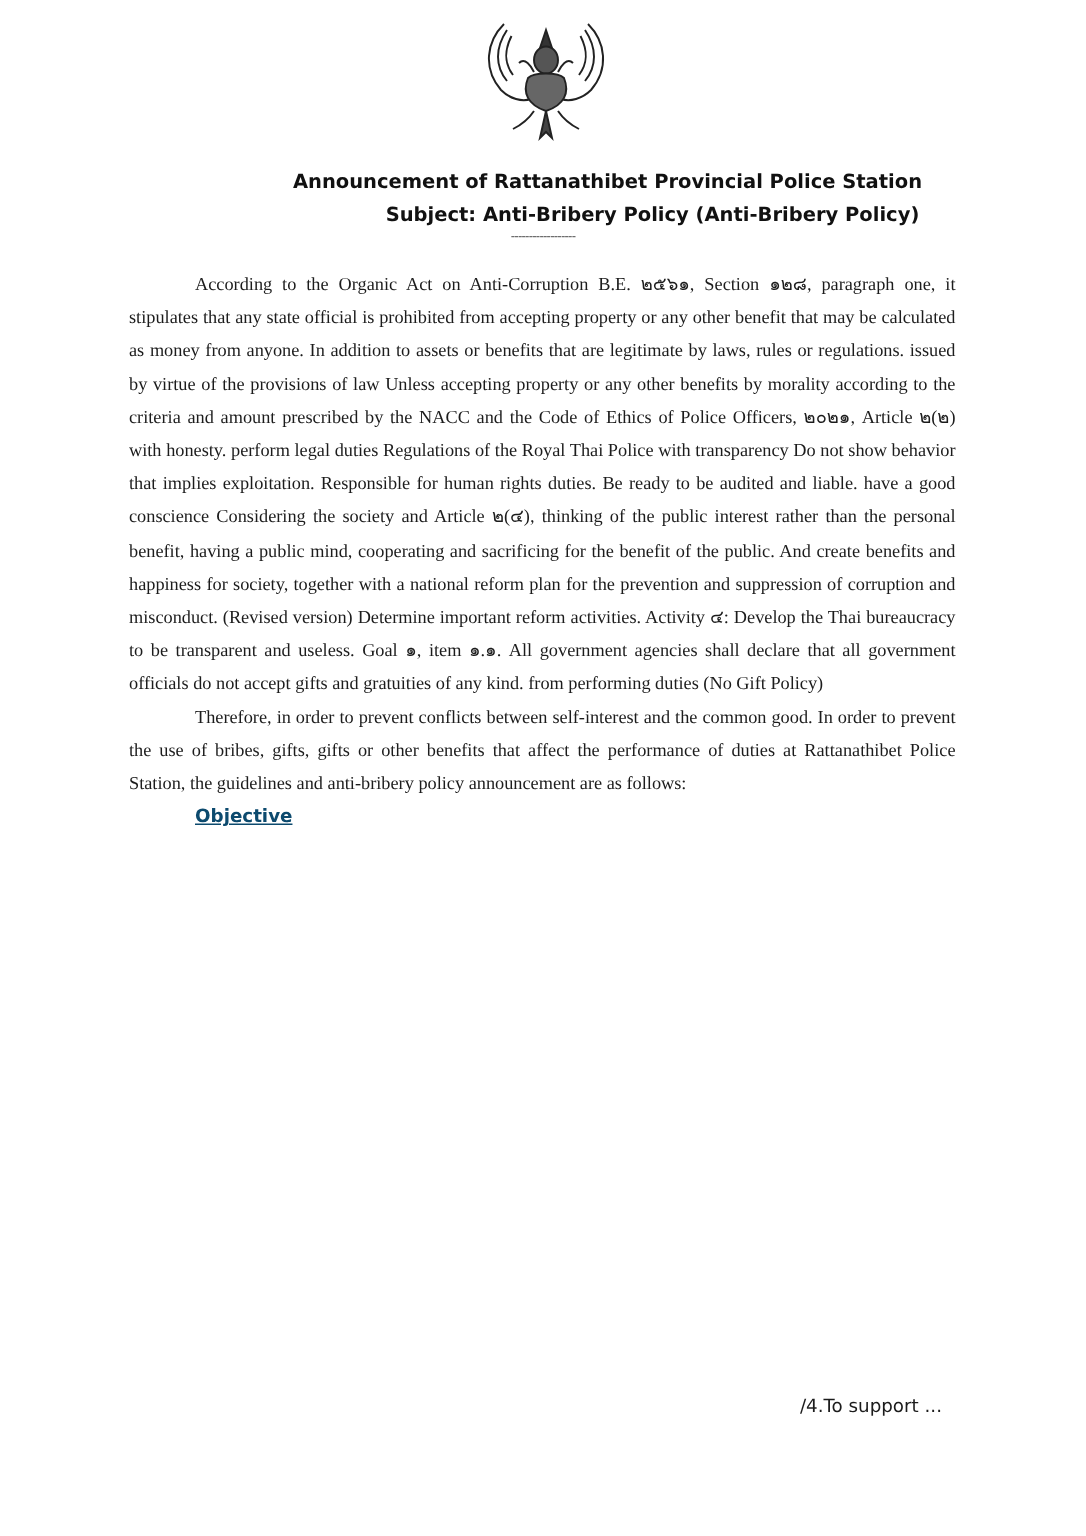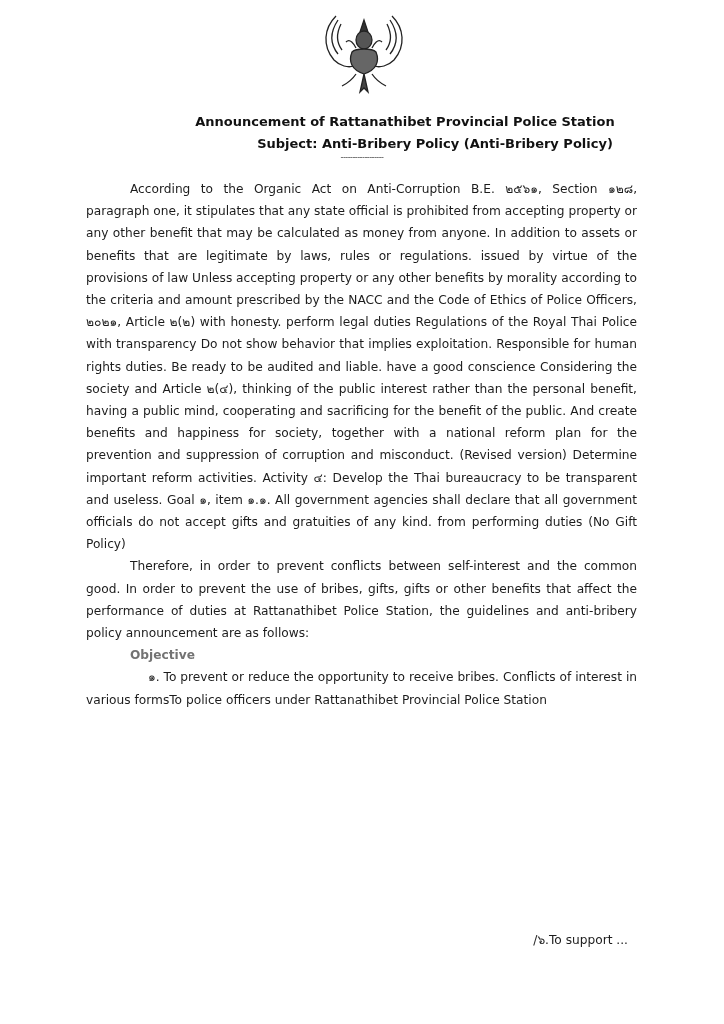--- a/index.html
+++ b/index.html
@@ -57,26 +57,27 @@
       top: 178px;
       width: 551px;
       font-size: 12.2px;
       line-height: 22.2px;
       text-align: justify;
       color: #1c1c1c;
     }
     .body-text p {
       margin: 0;
     }
-    .indent1 { text-indent: 44px; }
+    .indent1 { text-indent: 44px; font-family: Liberation Serif, serif; }
     .indent2 { text-indent: 62px; }
     .heading-objective {
       padding-left: 44px;
       font-weight: bold;
-      color: #737373;
+      color: #0c4a6e;
+      text-decoration: underline;
     }
     .footer-note {
       position: absolute;
       left: 0;
       width: 628px;
       top: 930px;
       text-align: right;
       font-size: 12.2px;
       color: #1c1c1c;
     }
@@ -114,18 +115,17 @@
   </div>
 
   <div class="title t1">Announcement of Rattanathibet Provincial Police Station</div>
   <div class="title t2">Subject: Anti-Bribery Policy (Anti-Bribery Policy)</div>
   <div class="sep">------------------</div>
 
   <div class="body-text">
     <p class="indent1">According to the Organic Act on Anti-Corruption B.E. ๒๕๖๑, Section ๑๒๘, paragraph one, it stipulates that any state official is prohibited from accepting property or any other benefit that may be calculated as money from anyone. In addition to assets or benefits that are legitimate by laws, rules or regulations. issued by virtue of the provisions of law Unless accepting property or any other benefits by morality according to the criteria and amount prescribed by the NACC and the Code of Ethics of Police Officers, ๒๐๒๑, Article ๒(๒) with honesty. perform legal duties Regulations of the Royal Thai Police with transparency Do not show behavior that implies exploitation. Responsible for human rights duties. Be ready to be audited and liable. have a good conscience Considering the society and Article ๒(๔), thinking of the public interest rather than the personal benefit, having a public mind, cooperating and sacrificing for the benefit of the public. And create benefits and happiness for society, together with a national reform plan for the prevention and suppression of corruption and misconduct. (Revised version) Determine important reform activities. Activity ๔: Develop the Thai bureaucracy to be transparent and useless. Goal ๑, item ๑.๑. All government agencies shall declare that all government officials do not accept gifts and gratuities of any kind. from performing duties (No Gift Policy)</p>
     <p class="indent1">Therefore, in order to prevent conflicts between self-interest and the common good. In order to prevent the use of bribes, gifts, gifts or other benefits that affect the performance of duties at Rattanathibet  Police Station, the guidelines and anti-bribery policy announcement are as follows:</p>
     <p class="heading-objective">Objective</p>
-    <p class="indent2">๑. To prevent or reduce the opportunity to receive bribes. Conflicts of interest in various formsTo police officers under Rattanathibet Provincial Police Station</p>
   </div>
 
-  <div class="footer-note">/๖.To support ...</div>
+  <div class="footer-note">/4.To support ...</div>
 
 </div>
 
 </body></html>

